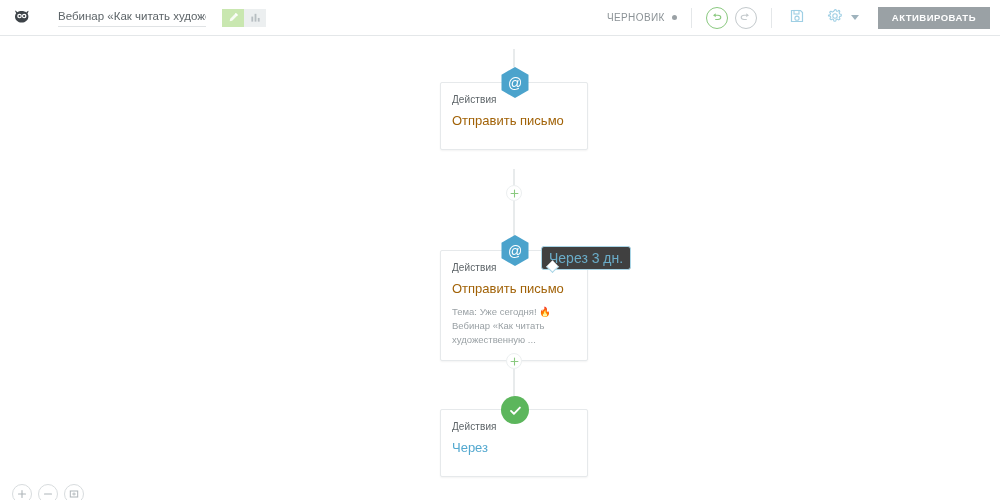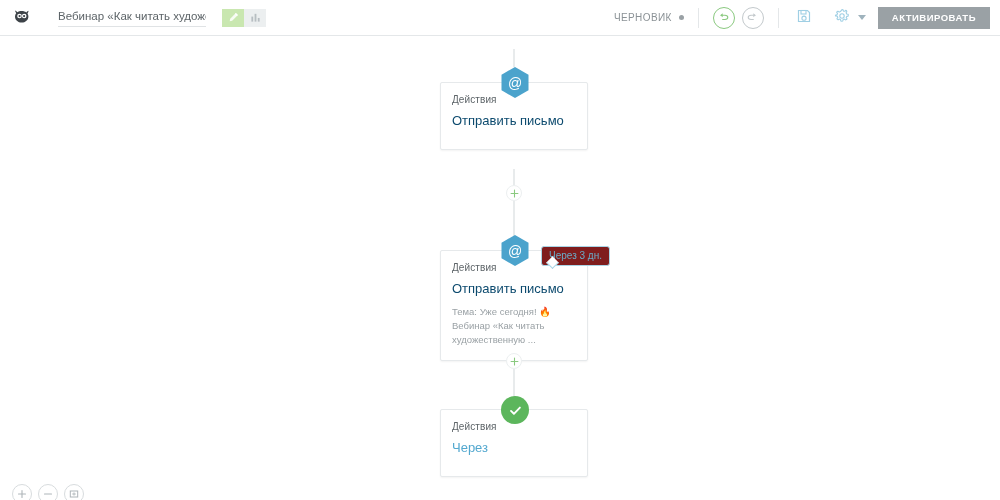--- a/index.html
+++ b/index.html
@@ -120,21 +120,21 @@
     width: 0; height: 0;
     border-left: 4px solid transparent;
     border-right: 4px solid transparent;
     border-top: 5px solid #9fb3bd;
     margin-left: 5px;
     flex: 0 0 auto;
     cursor: pointer;
   }
 
   .activate-btn {
-    margin-left: 12px;
+    margin-left: 19px;
     margin-right: 10px;
     height: 22px;
     padding: 0 14px;
     background: #9aa1a5;
     color: #ffffff;
     font-size: 9.5px;
     font-weight: bold;
     letter-spacing: 0.5px;
     border: none;
     display: flex;
@@ -183,21 +183,21 @@
   }
   .card-kicker {
     font-size: 10px;
     font-weight: normal;
     color: #5d6468;
     letter-spacing: 0.1px;
     margin-bottom: 9px;
   }
   .card-title {
     font-size: 13px;
-    color: #0c4a6e;
+    color: #a16207;
     margin-bottom: 8px;
     line-height: 1.15;
   }
   .card-title.success { color: #53a8cf; }
   .card-desc {
     font-size: 9.5px;
     color: #9aa1a5;
     line-height: 1.5;
   }
 
@@ -221,24 +221,24 @@
     border-radius: 50%;
     background: #5cb65c;
     display: flex;
     align-items: center;
     justify-content: center;
   }
 
   
   .delay-badge {
     position: absolute;
-    background: #7f1d1d;
+    background: #404040;
     border: 1px solid #a9d5e6;
     border-radius: 3px;
-    font-size: 10px;
+    font-size: 14px;
     color: #6aacc8;
     padding: 4px 7px 4px 7px;
     white-space: nowrap;
     line-height: 1;
   }
   .delay-badge::after {
     content: "";
     position: absolute;
     left: 6px;
     bottom: -5px;

